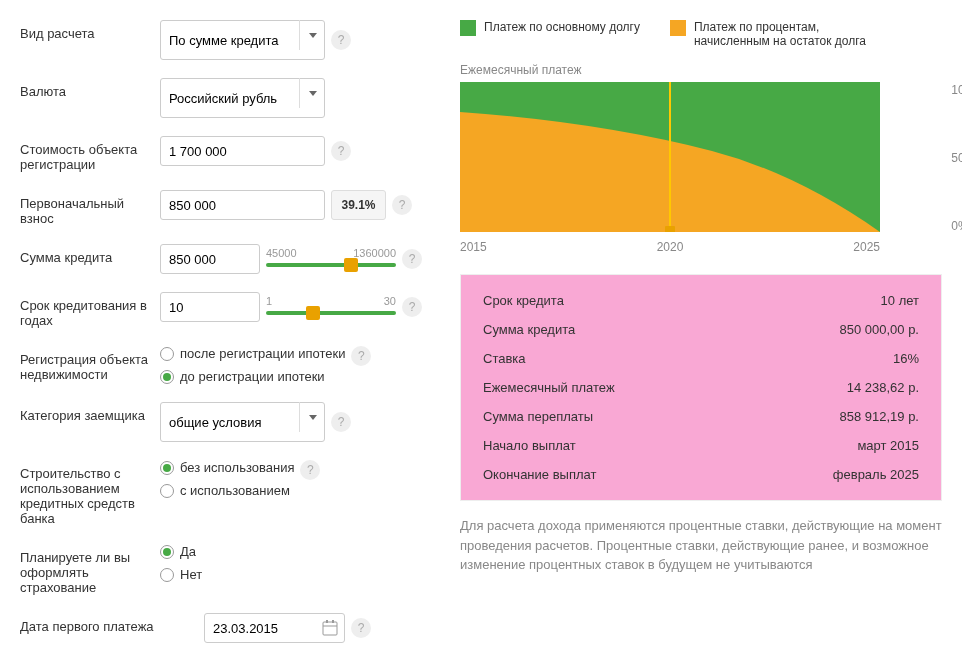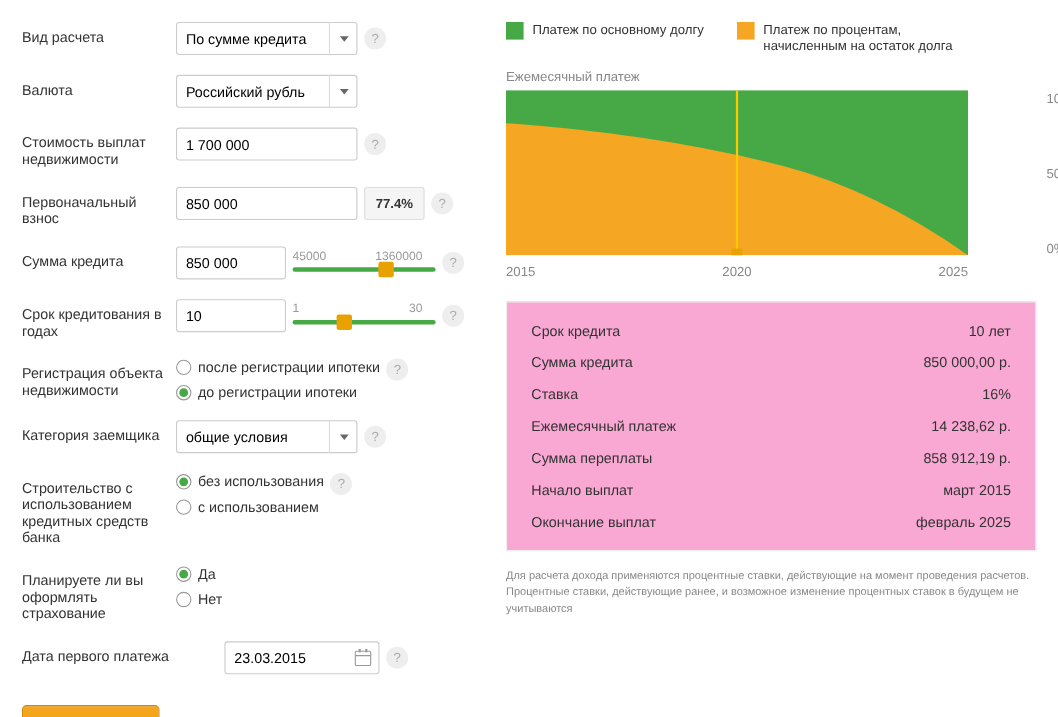--- a/index.html
+++ b/index.html
@@ -6,40 +6,40 @@
 body { font-family: Arial, sans-serif; font-size: 13px; color: #333; background: #fff; padding: 20px; width: 962px; }
 .container { display: flex; gap: 30px; }
 .left-panel { width: 410px; }
 .right-panel { flex: 1; }
 
 .form-row { display: flex; align-items: flex-start; margin-bottom: 18px; }
 .form-label { width: 140px; color: #333; padding-top: 6px; font-size: 13px; }
 .form-control { flex: 1; display: flex; align-items: center; gap: 6px; }
 
 .select-wrap { position: relative; width: 165px; }
-.select-input { width: 100%; height: 30px; border: 1px solid #ccc; border-radius: 3px; padding: 0 28px 0 8px; font-size: 13px; background: #fff; cursor: pointer; }
+.select-input { width: 100%; height: 40px; border: 1px solid #ccc; border-radius: 3px; padding: 0 28px 0 8px; font-size: 13px; background: #fff; cursor: pointer; }
 .select-arrow { position: absolute; right: 0; top: 0; width: 26px; height: 30px; border-left: 1px solid #ddd; display: flex; align-items: center; justify-content: center; cursor: pointer; }
 .chevron-down { width: 0; height: 0; border-left: 4px solid transparent; border-right: 4px solid transparent; border-top: 5px solid #666; }
 
 .text-input { width: 165px; height: 30px; border: 1px solid #ccc; border-radius: 3px; padding: 0 8px; font-size: 13px; }
 .text-input.narrow { width: 100px; }
 .date-input-wrap { position: relative; width: 185px; padding-left: 44px; }
 .date-input { width: 100%; height: 30px; border: 1px solid #ccc; border-radius: 3px; padding: 0 30px 0 8px; font-size: 13px; }
 .calendar-icon { position: absolute; right: 6px; top: 50%; transform: translateY(-50%); width: 18px; height: 18px; cursor: pointer; }
 .calendar-icon svg { width: 18px; height: 18px; }
 
 .help-icon { width: 20px; height: 20px; border-radius: 50%; background: #eee; color: #aaa; display: flex; align-items: center; justify-content: center; font-size: 12px; cursor: help; flex-shrink: 0; }
 
 .percent-box { width: 55px; height: 30px; background: #f5f5f5; border: 1px solid #ddd; border-radius: 3px; display: flex; align-items: center; justify-content: center; font-size: 12px; font-weight: bold; }
 
 .slider-wrap { position: relative; width: 130px; margin-left: 0; padding-top: 12px; }
 .slider-track { height: 4px; background: #47a945; border-radius: 2px; position: relative; }
 .slider-handle { width: 14px; height: 14px; background: #e9a100; border-radius: 2px; position: absolute; top: -5px; cursor: grab; }
 .slider-min { position: absolute; left: 0; top: -4px; font-size: 11px; color: #999; }
-.slider-max { position: absolute; right: 12px; top: -4px; font-size: 11px; color: #999; }
+.slider-max { position: absolute; right: 0; top: -4px; font-size: 11px; color: #999; }
 
 .radio-group { display: flex; flex-direction: column; gap: 8px; }
 .radio-item { display: flex; align-items: center; gap: 6px; cursor: pointer; }
 .radio-circle { width: 14px; height: 14px; border: 1px solid #999; border-radius: 50%; display: flex; align-items: center; justify-content: center; flex-shrink: 0; }
 .radio-circle.checked::after { content: ''; width: 8px; height: 8px; background: #47a945; border-radius: 50%; }
 .radio-label { font-size: 13px; color: #333; }
 
 .recalc-btn { padding: 10px 20px; background: linear-gradient(#f5a623, #e9a100); border: 1px solid #d48800; border-radius: 4px; color: #fff; font-size: 14px; cursor: pointer; margin-top: 10px; }
 
 .legend { display: flex; gap: 30px; margin-bottom: 15px; }
@@ -52,21 +52,21 @@
 .chart-svg { width: 420px; height: 150px; }
 .chart-xaxis { display: flex; justify-content: space-between; width: 420px; font-size: 12px; color: #888; margin-top: 5px; }
 .chart-yaxis { position: absolute; right: -40px; top: 20px; height: 150px; display: flex; flex-direction: column; justify-content: space-between; font-size: 12px; color: #888; }
 
 .results-box { background: #f9a8d4; border: 1px solid #eee; padding: 18px 22px; }
 .result-row { display: flex; justify-content: space-between; margin-bottom: 14px; font-size: 13px; }
 .result-row:last-child { margin-bottom: 0; }
 .result-label { color: #333; }
 .result-value { color: #333; }
 
-.footnote { font-size: 10px; color: #888; margin-top: 15px; line-height: 1.5; }
+.footnote { font-size: 13px; color: #888; margin-top: 15px; line-height: 1.5; }
 </style>
 </head>
 <body>
 
 <div class="container">
   <div class="left-panel">
 
     <div class="form-row">
       <div class="form-label">Вид расчета</div>
       <div class="form-control">
@@ -86,32 +86,32 @@
         <div class="select-wrap">
           <input class="select-input" readonly="" value="Российский рубль" style="">
           <div class="select-arrow">
               <div class="chevron-down"></div>
             </div>
         </div>
       </div>
     </div>
 
     <div class="form-row">
-      <div class="form-label">Стоимость выплат недвижимости</div>
+      <div class="form-label">Стоимость объекта регистрации</div>
       <div class="form-control">
         <input class="text-input" value="1 700 000" style="">
         <div class="help-icon">?</div>
       </div>
     </div>
 
     <div class="form-row">
       <div class="form-label">Первоначальный взнос</div>
       <div class="form-control">
         <input class="text-input" value="850 000" style="">
-        <div class="percent-box">77.4%</div>
+        <div class="percent-box">39.1%</div>
         <div class="help-icon">?</div>
       </div>
     </div>
 
     <div class="form-row">
       <div class="form-label">Сумма кредита</div>
       <div class="form-control">
         <input class="text-input narrow" value="850 000" style="">
         <div class="slider-wrap">
           <div class="slider-min">45000</div>

